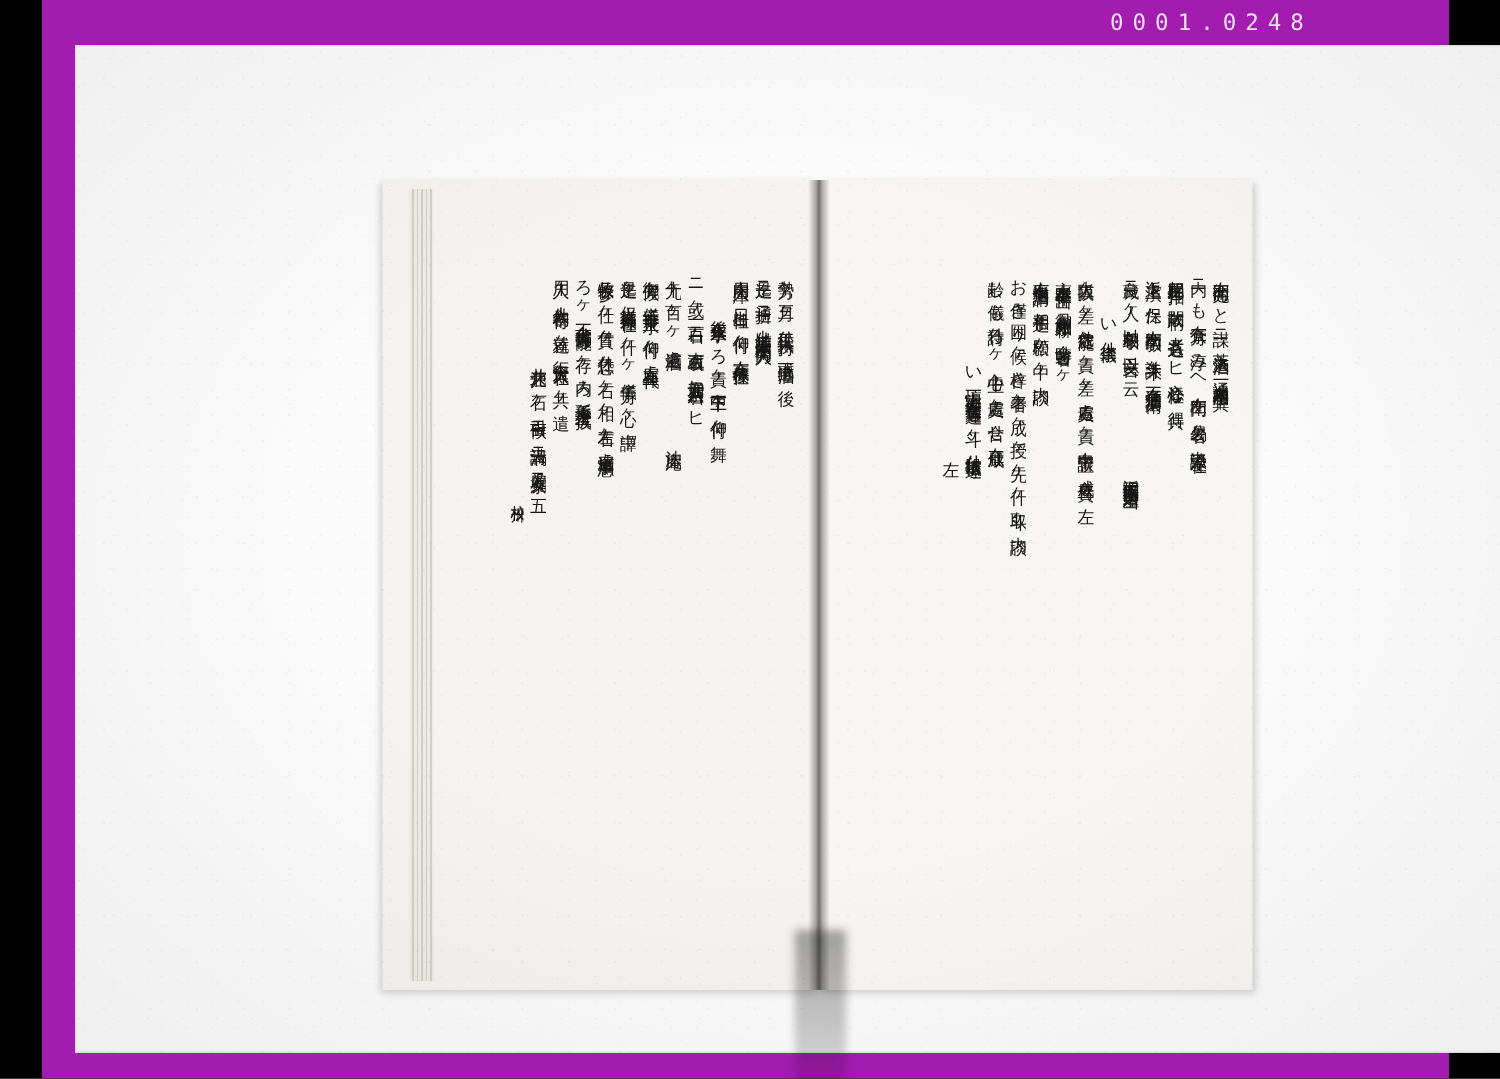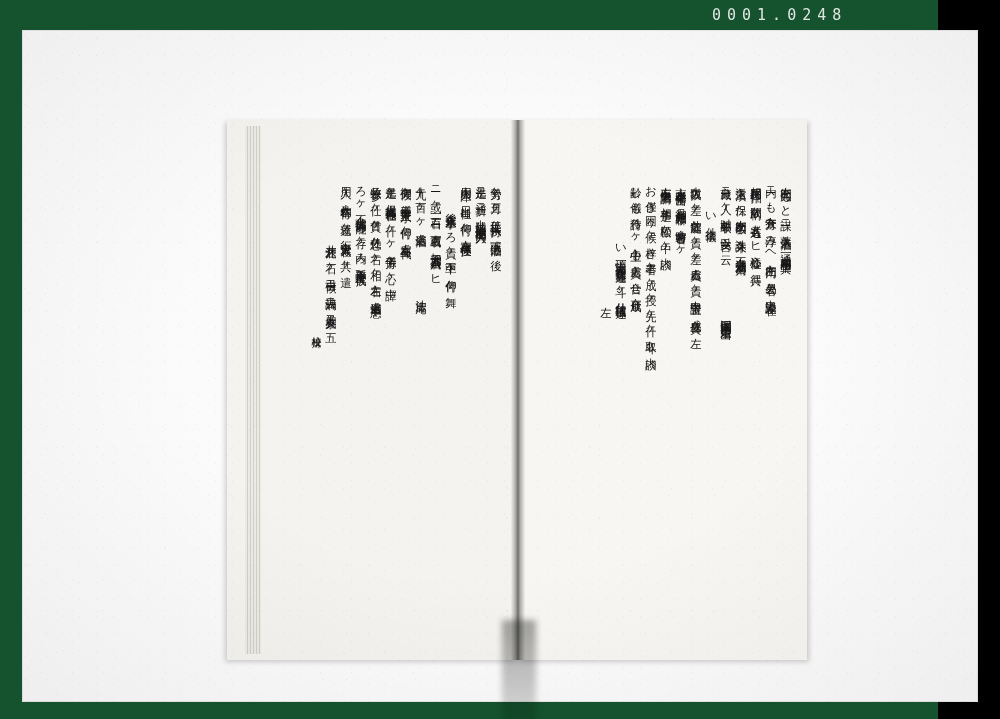--- a/index.html
+++ b/index.html
@@ -10,21 +10,22 @@
   body {
     width: 1000px;
     height: 719px;
     overflow: hidden;
     font-family: "DejaVu Sans", sans-serif;
   }
   #scan {
     position: relative;
     width: 938px;
     height: 719px;
-    background: #14532d;
+    background: #a21caf;
+    margin-left: 28px;
   }
   
   #frame-number {
     position: absolute;
     top: 6px;
     left: 712px;
     width: 180px;
     height: 20px;
     color: #f2f2f2;
     font-family: "DejaVu Sans Mono", monospace;

